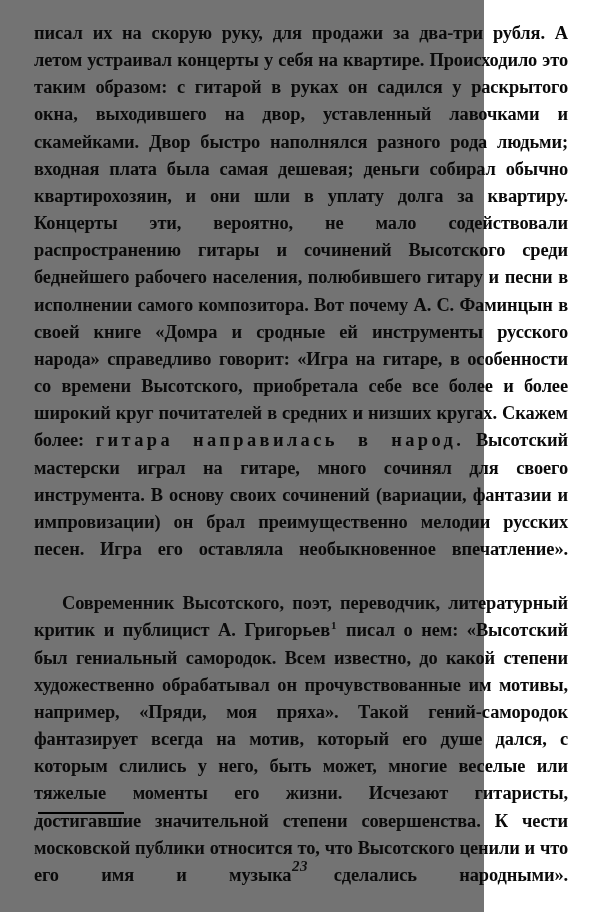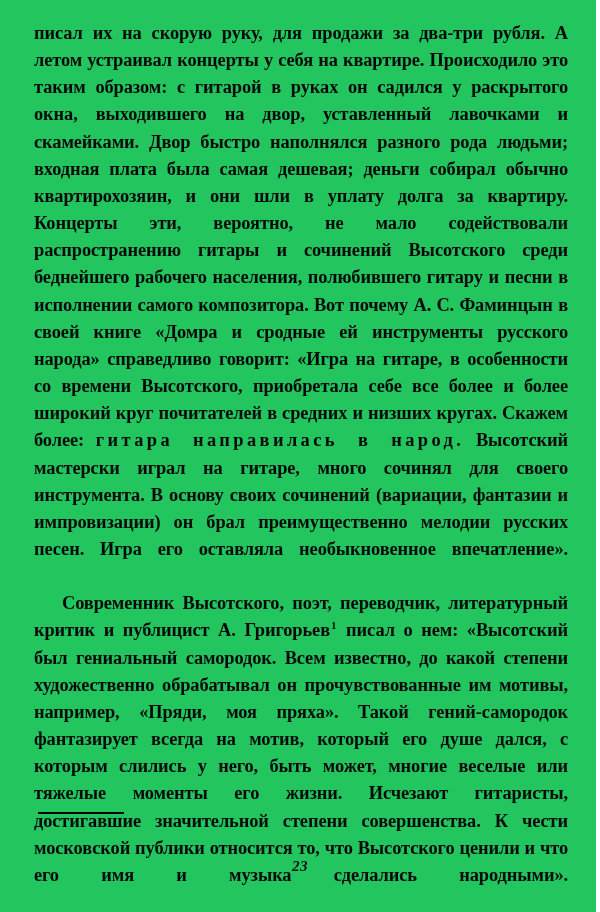--- a/index.html
+++ b/index.html
@@ -11,23 +11,23 @@
     width: 600px;
     height: 912px;
     overflow: hidden;
     font-family: "Liberation Serif", "DejaVu Serif", serif;
     color: #000000;
     -webkit-font-smoothing: none;
   }
 
   .page {
     position: relative;
-    width: 596px;
+    width: 484px;
     height: 912px;
-    background: #22c55e;
+    background: #737373;
     box-sizing: border-box;
   }
 
   .text-block {
     position: absolute;
     left: 34px;
     top: 20px;
     width: 534px;
   }
 

